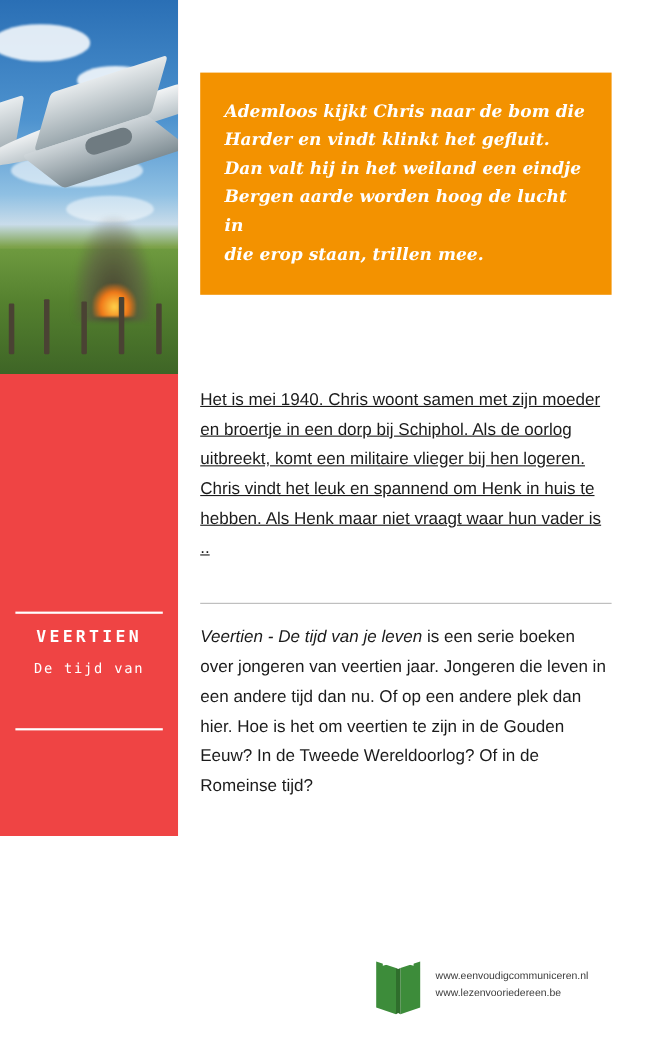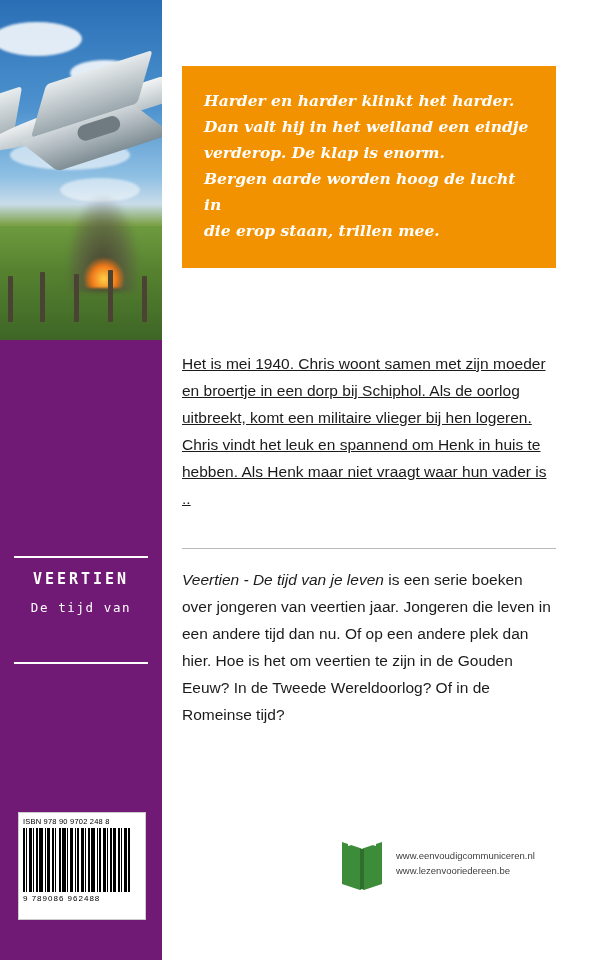--- a/index.html
+++ b/index.html
@@ -20,22 +20,22 @@
     background: #ffffff;
     overflow: hidden;
   }
 
   
   .spine {
     position: absolute;
     left: 0;
     top: 0;
     width: 162px;
-    height: 960px;
-    background: #701a75;
+    height: 760px;
+    background: #ef4444;
     overflow: hidden;
   }
   
   .spine-art {
     position: absolute;
     left: 0; top: 0;
     width: 162px; height: 340px;
     background: linear-gradient(#2a6fb5 0%, #4e93cf 32%, #8fc0e3 52%, #c9dcea 60%, #7da24a 66%, #4f7c33 100%);
     overflow: hidden;
   }
@@ -238,21 +238,21 @@
   }
   #para-series { top: 566px; }
   #para-series .ital {
     font-style: italic;
   }
 
   
   .logo-area {
     position: absolute;
     left: 178px;
-    top: 836px;
+    top: 868px;
     width: 250px;
     height: 64px;
   }
   .book-logo {
     position: absolute;
     left: 0; top: 0;
     width: 44px; height: 56px;
   }
   .logo-urls {
     position: absolute;
@@ -372,23 +372,23 @@
           <i style="width:1px;background:#fff"></i>
         <i style="width:2px"></i>
       </div>
       <div class="barcode-digits">9 789086 962488</div>
     </div>
   </div>
 
   <div class="content">
 
     <div class="blurb-box">
-      <div class="blurb-line">Harder en harder klinkt het harder.</div>
+      <div class="blurb-line">Ademloos kijkt Chris naar de bom die</div>
+      <div class="blurb-line">Harder en vindt klinkt het gefluit.</div>
       <div class="blurb-line">Dan valt hij in het weiland een eindje</div>
-      <div class="blurb-line">verderop. De klap is enorm.</div>
       <div class="blurb-line">Bergen aarde worden hoog de lucht in</div>
       <div class="blurb-line">die erop staan, trillen mee.</div>
     </div>
 
     <div class="body-text" id="para-main">Het is mei 1940. Chris woont samen met zijn moeder en broertje in een dorp bij Schiphol. Als de oorlog uitbreekt, komt een militaire vlieger bij hen logeren. Chris vindt het leuk en spannend om Henk in huis te hebben. Als Henk maar niet vraagt waar hun vader is ..</div>
 
     <div class="rule"></div>
 
     <div class="body-text" id="para-series"><span class="ital">Veertien - De tijd van je leven</span><span> is een serie boeken over jongeren van veertien jaar. Jongeren die leven in een andere tijd dan nu. Of op een andere plek dan hier. Hoe is het om veertien te zijn in de Gouden Eeuw? In de Tweede Wereldoorlog? Of in de Romeinse tijd?</span></div>
 

